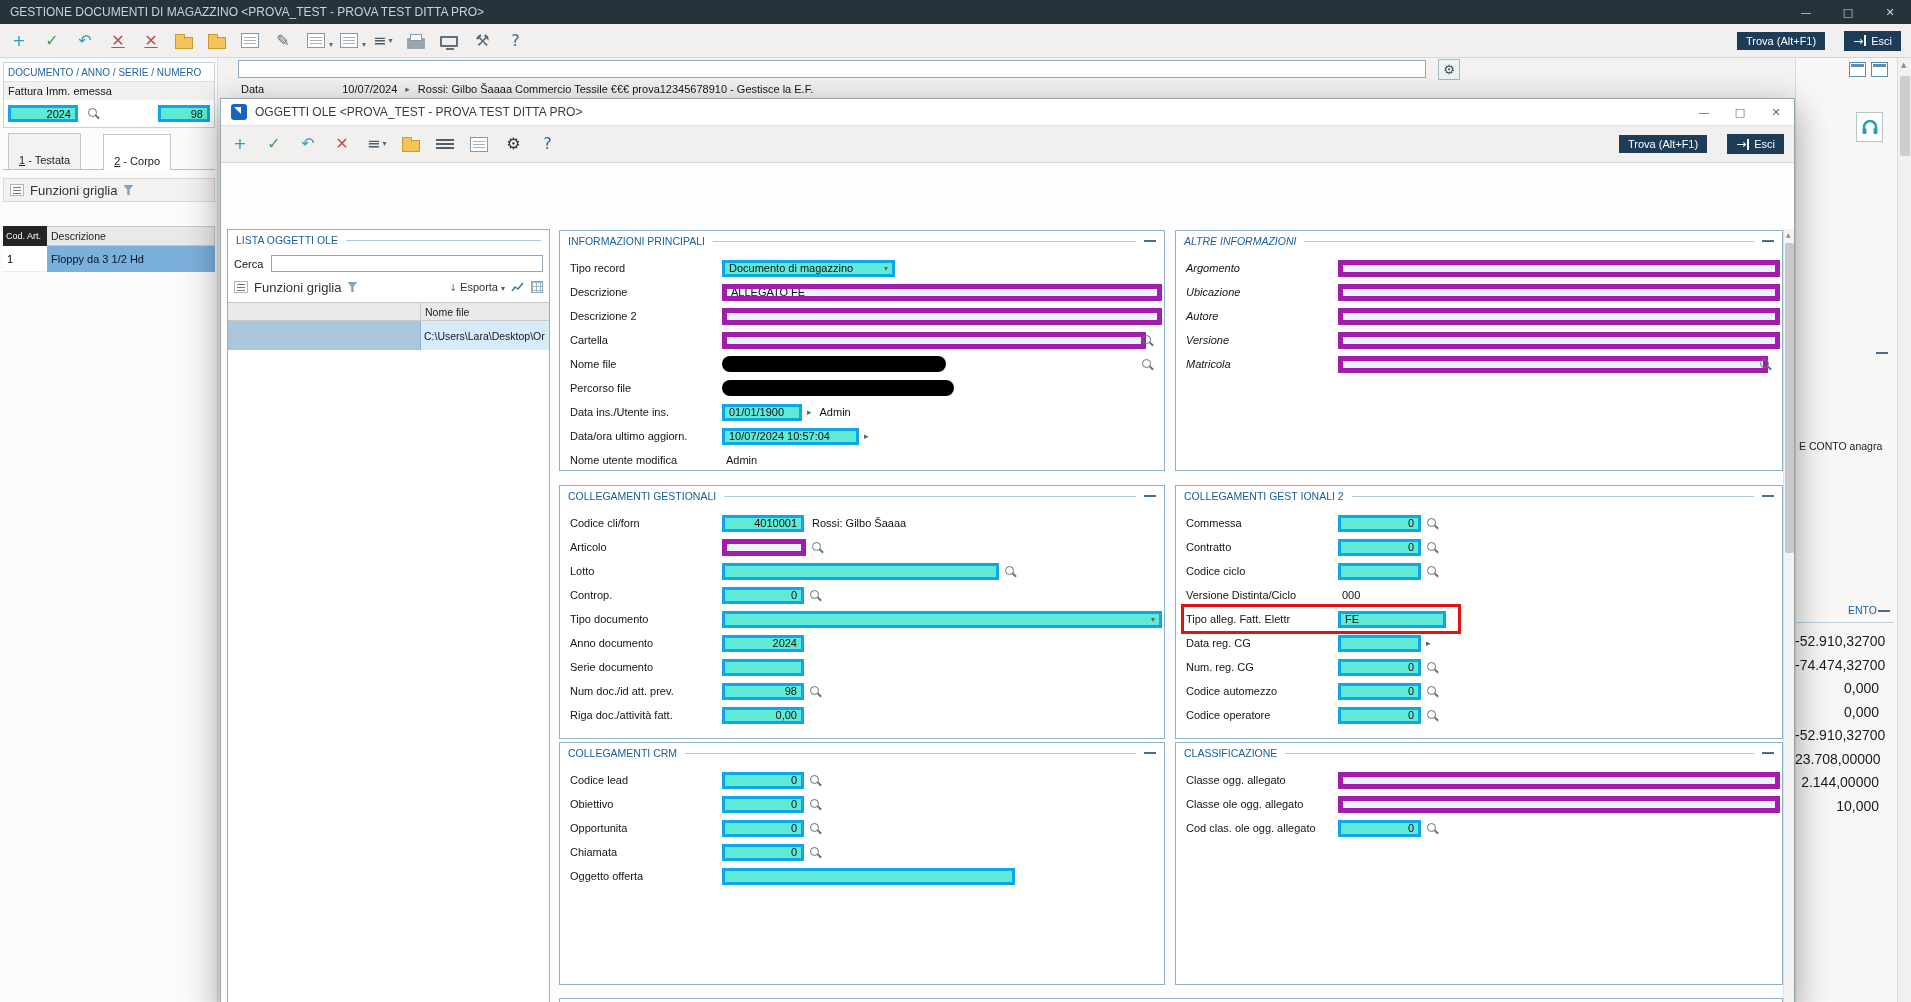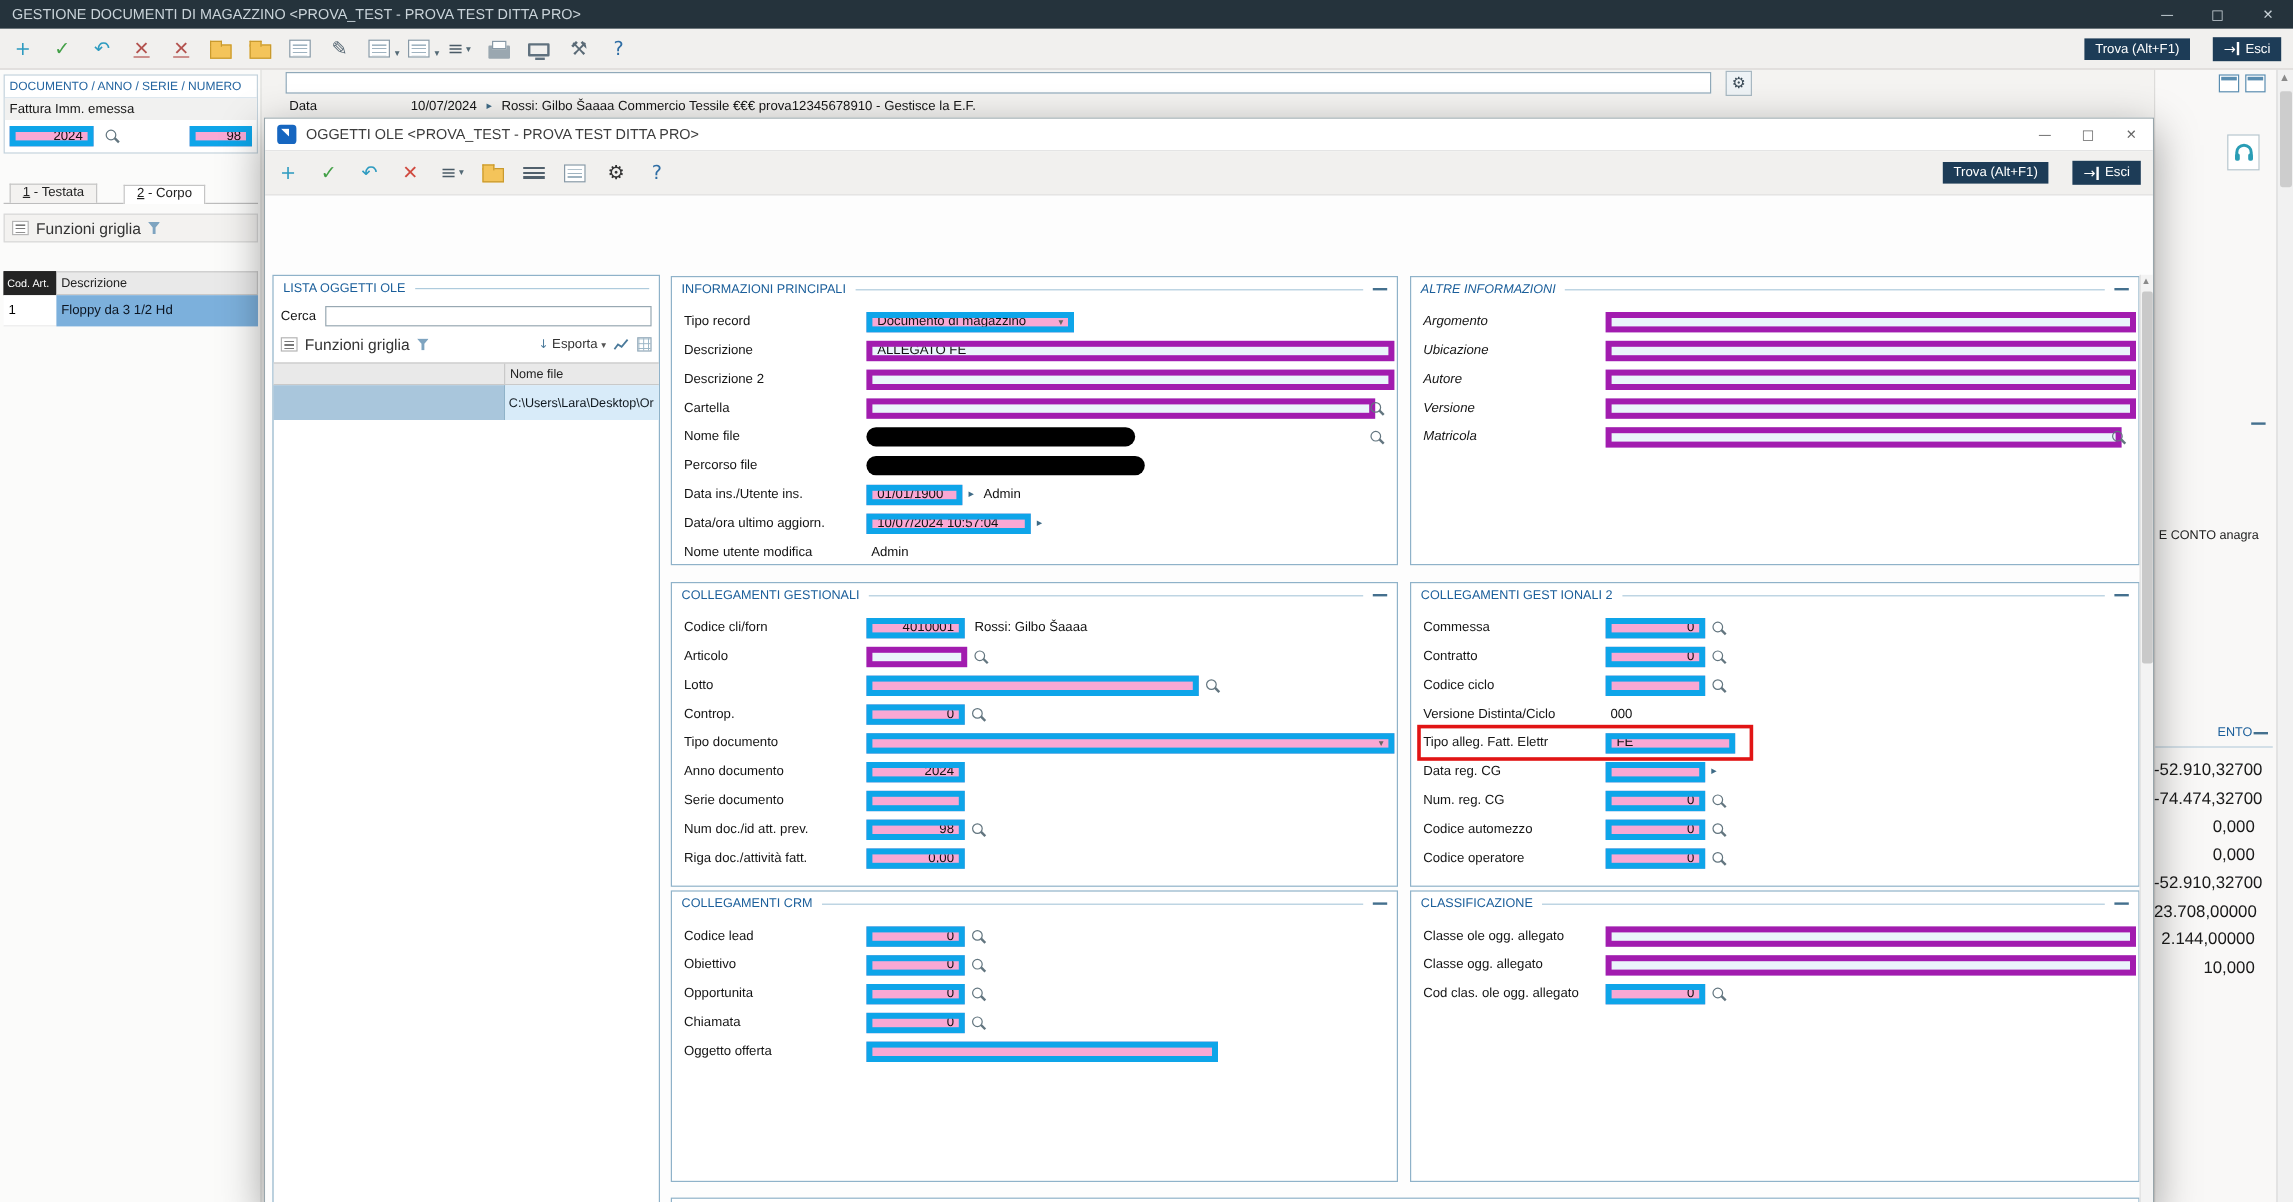--- a/index.html
+++ b/index.html
@@ -45,21 +45,21 @@
   .exit-ico::after{content:"";width:2px;height:11px;background:#fff;display:inline-block;margin-left:1px}
 
   
   .left-bg{position:absolute;left:0;top:58px;width:218px;bottom:0;background:#fbfbfa;border-right:1px solid #dcdcda}
   .doc-box{position:absolute;left:3px;top:62px;width:212px;background:#fff;border:1px solid #c3d2dc}
   .doc-head{font-size:10px;color:#2465a0;padding:4px 4px 3px;border-bottom:1px solid #d5e2ea;white-space:nowrap}
   .doc-type{font-size:11px;color:#151515;background:#f1f1f0;padding:3px 4px}
   .doc-fields{display:flex;align-items:center;gap:4px;padding:5px 4px}
   .tabs{position:absolute;left:3px;top:142px;width:212px;height:28px;display:flex;align-items:flex-end;
     gap:22px;padding-left:5px;border-bottom:1px solid #bdbdbd}
-  .tab{font-size:11px;color:#222;padding:0 10px 3px;border:1px solid #c5c5c5;border-bottom:none;
+  .tab{font-size:11px;color:#222;padding:20px 10px 3px;border:1px solid #c5c5c5;border-bottom:none;
     background:#f3f2f0;cursor:pointer;white-space:nowrap}
   .tab.active{background:#fff;position:relative;top:1px}
   .tab-num{text-decoration:underline}
   .g-menu{position:absolute;left:3px;top:178px;width:212px;height:24px;background:#f3f2f0;
     border:1px solid #d8d8d8;display:flex;align-items:center;gap:6px;padding:0 6px}
   .menu-label{font-size:13px;color:#333;white-space:nowrap}
   .ico-menu-sm{width:14px;height:12px;border:1px solid #b5b5b5;background:#fff;position:relative;flex-shrink:0}
   .ico-menu-sm::before{content:"";position:absolute;left:2px;right:2px;top:2px;height:7px;
     background:repeating-linear-gradient(to bottom,#777 0 1px,transparent 1px 3px)}
   .ico-funnel{width:10px;height:10px;background:#7ea4c0;flex-shrink:0;cursor:pointer;
@@ -132,21 +132,21 @@
   .p-crm  {left:338px; top:579px; width:606px; height:243px;}
   .p-class{left:954px; top:579px; width:608px; height:243px;}
   .p-tags {left:338px; top:835px; width:1224px; height:160px;}
 
   .fields{padding:5px 8px 0}
   .frow{display:flex;align-items:center;height:24px;padding-left:2px;position:relative}
   .flabel{width:152px;flex-shrink:0;font-size:11px;color:#151515;white-space:nowrap}
   .fctl{display:flex;align-items:center;flex:1;position:relative;height:100%}
   .finput{display:inline-flex;align-items:center;height:17px;font-size:11px;color:#111;
     padding:0 4px;overflow:hidden;white-space:nowrap;flex-shrink:0}
-  .bg-gray{background:#f9a8d4;border:5px solid #0ea5e9}
+  .bg-gray{background:#5eead4;border:3px solid #0ea5e9}
   .bg-cyan{background:#eaf5fb;border:5px solid #a21caf}
   .ta-r{justify-content:flex-end}
   .sel-arrow{margin-left:auto;font-size:8px;color:#666;padding-left:4px;font-family:"DejaVu Sans",sans-serif}
   .redbar{height:16px;background:#000;border-radius:8px;flex-shrink:0}
   .mag{width:13px;height:13px;position:relative;margin-left:5px;cursor:pointer;flex-shrink:0}
   .mag::before{content:"";position:absolute;left:1px;top:1px;width:7px;height:7px;
     border:1.5px solid #62757f;border-radius:50%}
   .mag::after{content:"";position:absolute;left:8px;top:9px;width:5px;height:1.5px;
     background:#62757f;transform:rotate(45deg)}
   .mag-far{position:absolute;right:2px;margin-left:0}
@@ -643,27 +643,27 @@
         </div>
     </div>
     <div class="panel p-class">
       <div class="panel-head">
           <span class="panel-title">CLASSIFICAZIONE</span>
           <span class="panel-line"></span>
           <span class="collapse-btn"></span>
         </div>
       <div class="fields">
           <div class="frow">
+            <span class="flabel">Classe ogg. allegato</span>
+            <span class="fctl">
+              <span class="finput bg-cyan" style="width: 442px;"></span>
+            </span>
+          </div>
+          <div class="frow">
             <span class="flabel">Classe ole ogg. allegato</span>
-            <span class="fctl">
-              <span class="finput bg-cyan" style="width: 442px;"></span>
-            </span>
-          </div>
-          <div class="frow">
-            <span class="flabel">Classe ogg. allegato</span>
             <span class="fctl">
               <span class="finput bg-cyan" style="width: 442px;"></span>
             </span>
           </div>
           <div class="frow">
             <span class="flabel">Cod clas. ole ogg. allegato</span>
             <span class="fctl">
               <span class="finput bg-gray ta-r" style="width: 83px;">0</span>
               <span class="mag"></span>
             </span>

